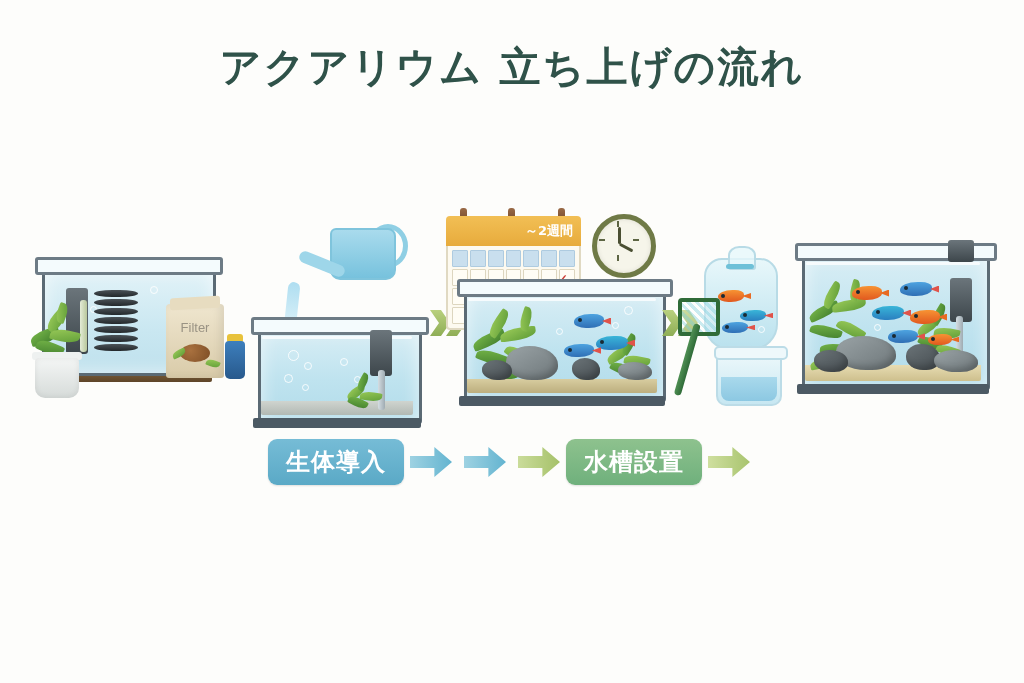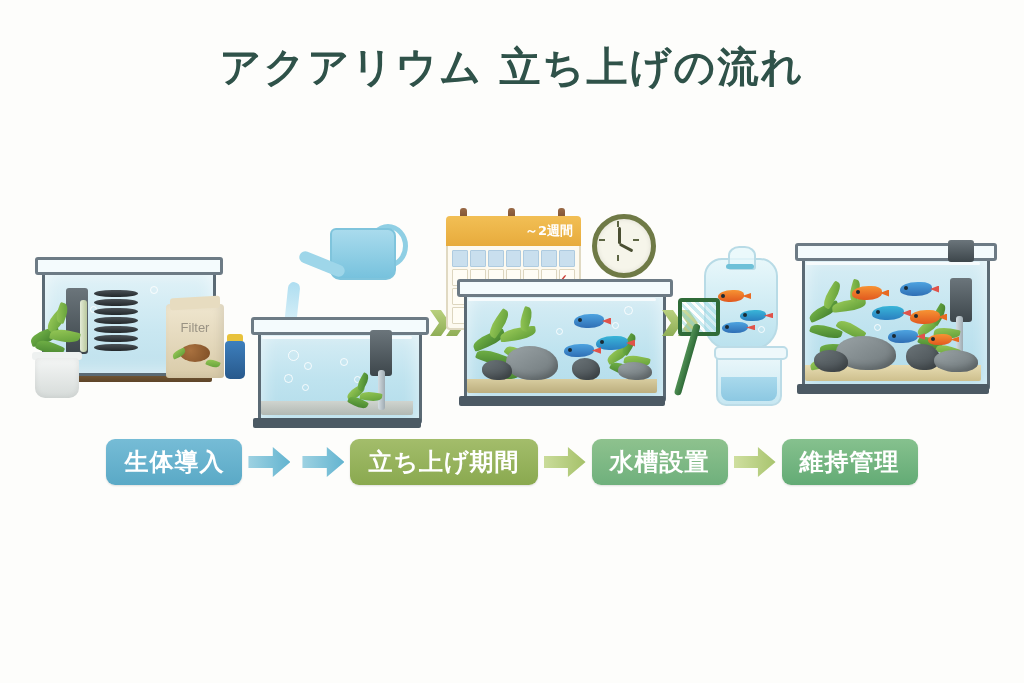--- a/index.html
+++ b/index.html
@@ -561,18 +561,16 @@
       <div class="bub" style="left:72px;top:72px;width:5px;height:5px;"></div>
     </div>
   </div>
 
 </div>
 
 <div class="steps">
   <div class="badge b1">生体導入</div>
   <div class="arrow a1"></div>
   <div class="arrow a2"></div>
-  <div class="badge b3">立ち上げ期間</div>
   <div class="arrow a3"></div>
   <div class="badge b4">水槽設置</div>
   <div class="arrow a4"></div>
-  <div class="badge b5">維持管理</div>
 </div>
 
 </body></html>

